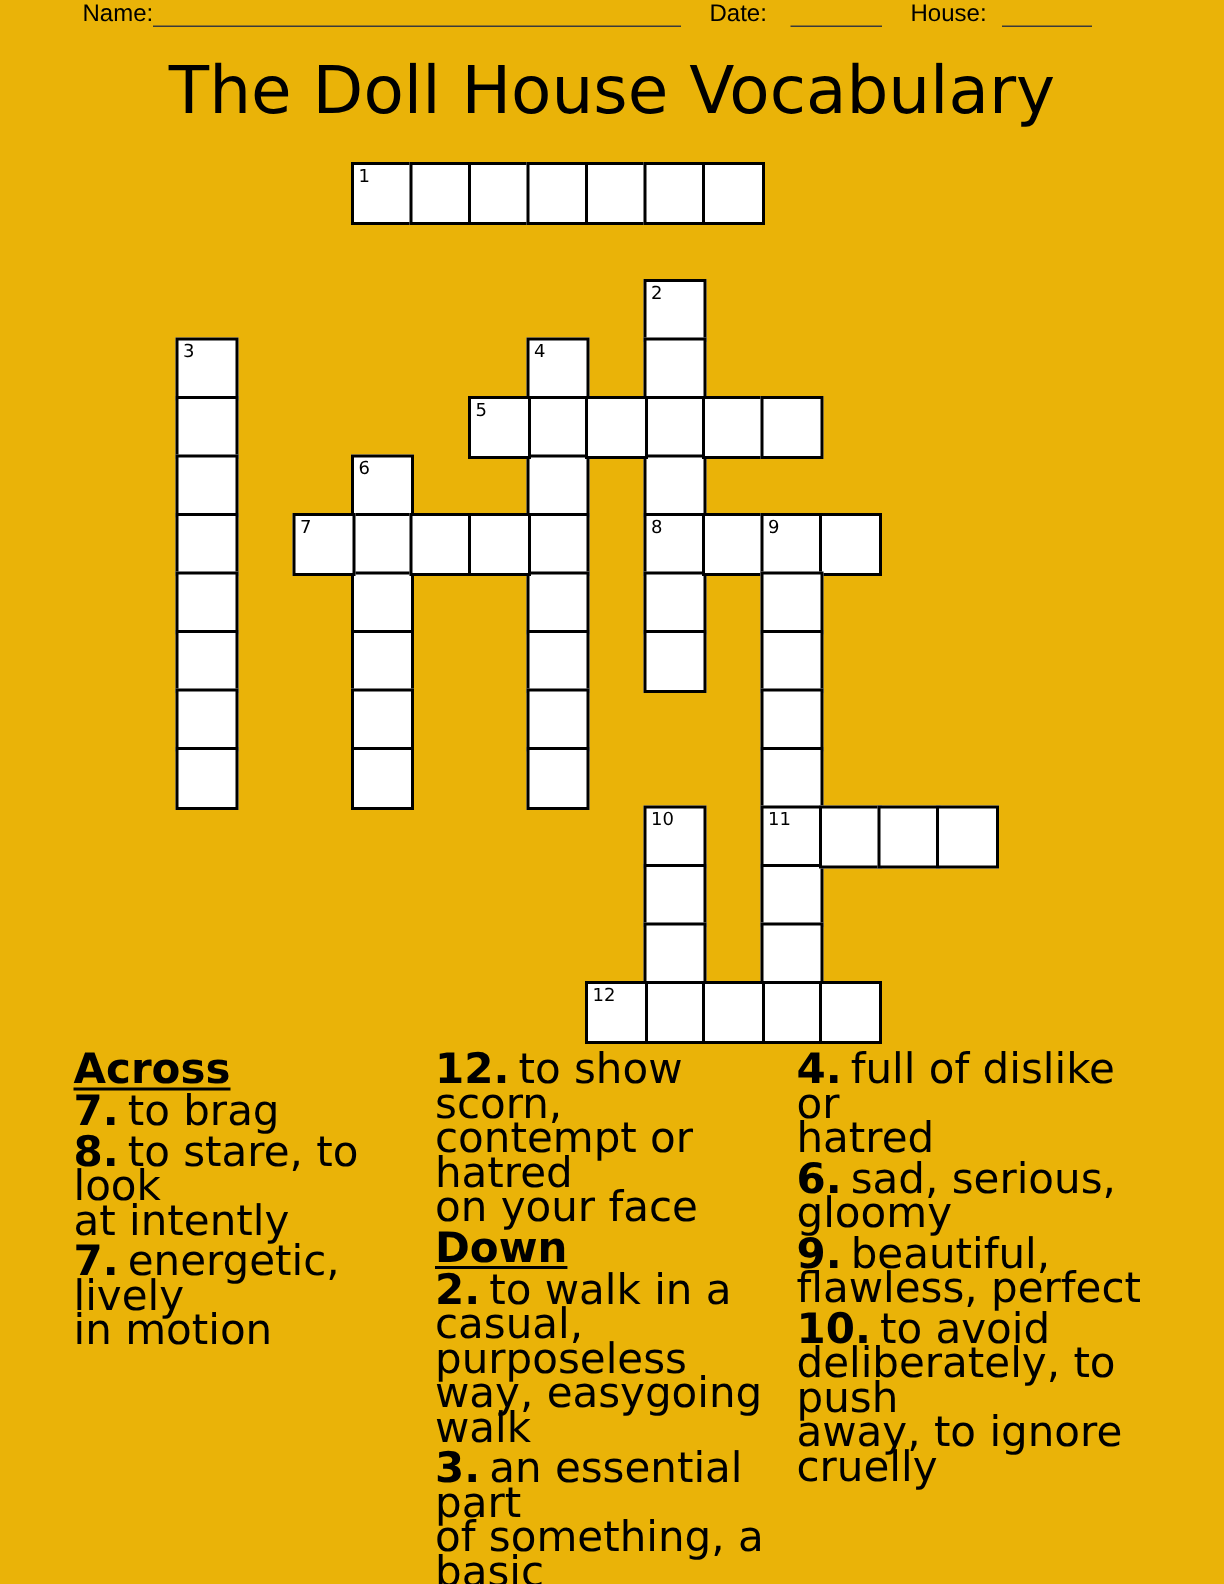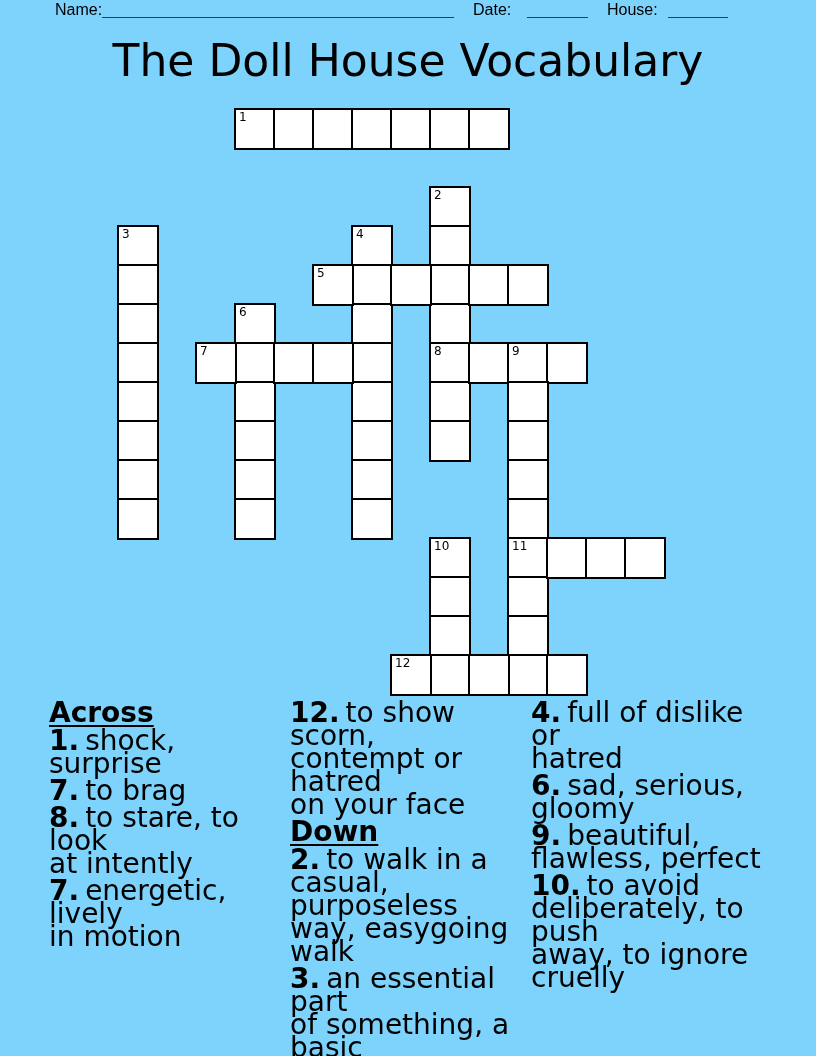--- a/index.html
+++ b/index.html
@@ -1,16 +1,16 @@
 <!DOCTYPE html>
 <html><head>
 <meta charset="utf-8">
 <style>
   html,body{margin:0;padding:0;background:#fff;}
-  .page{position:relative;width:816px;height:1056px;background:#7dd3fc;overflow:hidden;
+  .page{position:relative;width:816px;height:1056px;background:#eab308;overflow:hidden;
         font-family:"DejaVu Sans",sans-serif;color:#000;}
 
   
   .hdr-label{position:absolute;top:1px;font-family:"Liberation Sans",sans-serif;
              font-size:16px;line-height:18px;color:#000;}
   .hdr-line{position:absolute;top:2px;height:15px;border-bottom:1.5px solid #3a3a3a;}
 
   
   .title{position:absolute;left:0;top:33px;width:816px;text-align:center;
          font-size:44px;line-height:56px;font-weight:400;color:#000;}
@@ -130,21 +130,20 @@
       <div class="cell" style="left: 624px; top: 537px; border-color: rgb(0, 0, 0);"></div>
       <div class="cell" style="left: 390px; top: 654px; border-color: rgb(0, 0, 0);">
         <span class="cellnum">12</span>
       </div>
       <div class="cell" style="left: 468px; top: 654px; border-color: rgb(0, 0, 0);"></div>
       <div class="cell" style="left: 546px; top: 654px; border-color: rgb(0, 0, 0);"></div>
     </div>
 
   <div class="clues-col" style="left:49px;width:240px">
     <div class="clue-heading">Across</div>
-    <div class="clue"><span class="num">1.</span><span class="txt">shock, surprise</span></div>
     <div class="clue"><span class="num">7.</span><span class="txt">to brag</span></div>
     <div class="clue"><span class="num">8.</span><span class="txt">to stare, to look
 at intently</span></div>
     <div class="clue"><span class="num">7.</span><span class="txt">energetic, lively
 in motion</span></div>
   </div>
 
   <div class="clues-col" style="left:290px;width:235px">
     <div class="clue"><span class="num">12.</span><span class="txt">to show scorn,
 contempt or hatred

